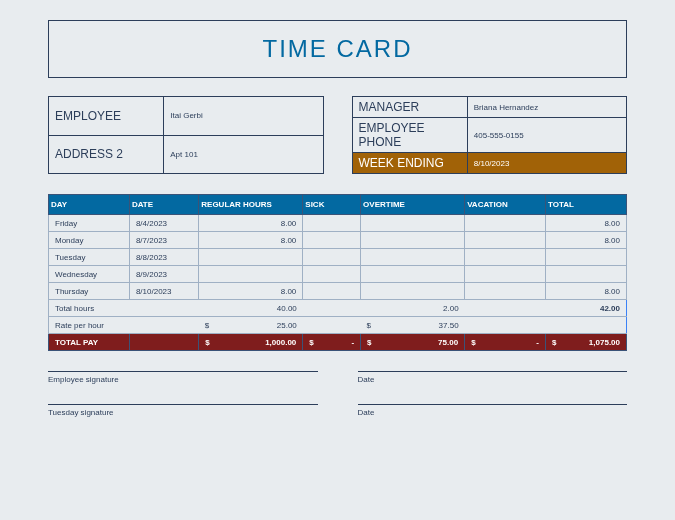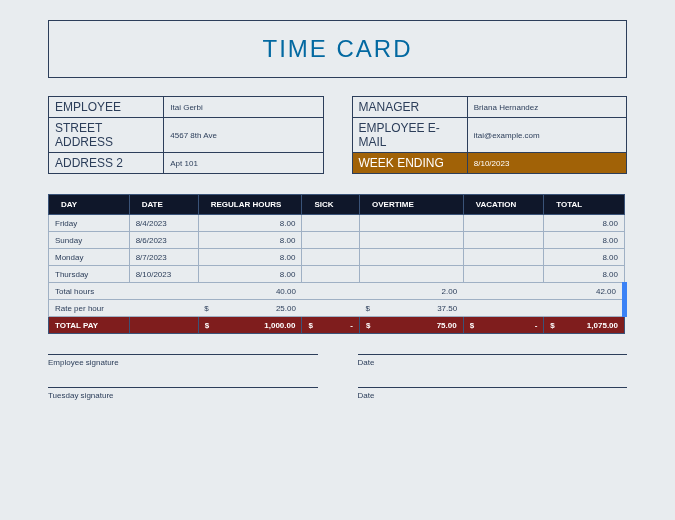--- a/index.html
+++ b/index.html
@@ -48,40 +48,40 @@
   .info-table tr.highlight td {
     background: #a16207;
     color: #fff;
   }
   .main-table {
     width: 100%;
     border-collapse: collapse;
     margin-bottom: 20px;
   }
   .main-table th {
-    background: #0f172a;
+    background: #0369a1;
     color: #fff;
     font-size: 8px;
     font-weight: bold;
     text-align: left;
-    padding: 5px 12px;
+    padding: 5px 2px;
     border: 1px solid #3a5378;
   }
   .main-table td {
     border: 1px solid #9fb0c4;
     padding: 3px 6px;
     font-size: 8px;
     height: 17px;
   }
   .main-table tr.totals td {
     border-left: none;
     border-right: none;
   }
   .main-table tr.totals td:first-child { border-left: 1px solid #9fb0c4; }
-  .main-table tr.totals td:last-child { border-right: 5px solid #3b82f6; }
+  .main-table tr.totals td:last-child { border-right: 1px solid #3b82f6; font-weight: bold; }
   .main-table tr.totalpay td {
     background: #7f1d1d;
     color: #fff;
     font-weight: bold;
     border: 1px solid #3a5378;
   }
   .main-table .num { text-align: right; }
   .main-table .money { text-align: right; }
   .main-table .moneycell { display: flex; justify-content: space-between; }
   .sig-row {
@@ -106,38 +106,34 @@
 </div>
 
 <div class="info-row">
   <table class="info-table">
     <tbody>
         <tr>
           <td class="label">EMPLOYEE</td>
           <td>Itai Gerbi</td>
         </tr>
     <tr>
-          <td class="label">STREET ADDRESS</td>
-          <td>4567 8th Ave</td>
-        </tr>
-    <tr>
           <td class="label">ADDRESS 2</td>
           <td>Apt 101</td>
         </tr>
   </tbody>
     </table>
   <table class="info-table">
     <tbody>
         <tr>
           <td class="label">MANAGER</td>
           <td>Briana Hernandez</td>
         </tr>
     <tr>
-          <td class="label">EMPLOYEE E-MAIL</td>
-          <td>itai@example.com</td>
+          <td class="label">EMPLOYEE PHONE</td>
+          <td>405-555-0155</td>
         </tr>
     <tr class="highlight">
           <td class="label">WEEK ENDING</td>
           <td>8/10/2023</td>
         </tr>
   </tbody>
     </table>
 </div>
 
 <table class="main-table">
@@ -156,36 +152,45 @@
       <tr>
         <td>Friday</td>
         <td>8/4/2023</td>
         <td class="num">8.00</td>
         <td class="num"></td>
         <td class="num"></td>
         <td class="num"></td>
         <td class="num">8.00</td>
       </tr>
       <tr>
-        <td>Sunday</td>
-        <td>8/6/2023</td>
-        <td class="num">8.00</td>
-        <td class="num"></td>
-        <td class="num"></td>
-        <td class="num"></td>
-        <td class="num">8.00</td>
-      </tr>
-      <tr>
         <td>Monday</td>
         <td>8/7/2023</td>
         <td class="num">8.00</td>
         <td class="num"></td>
         <td class="num"></td>
         <td class="num"></td>
         <td class="num">8.00</td>
+      </tr>
+      <tr>
+        <td>Tuesday</td>
+        <td>8/8/2023</td>
+        <td class="num"></td>
+        <td class="num"></td>
+        <td class="num"></td>
+        <td class="num"></td>
+        <td class="num"></td>
+      </tr>
+      <tr>
+        <td>Wednesday</td>
+        <td>8/9/2023</td>
+        <td class="num"></td>
+        <td class="num"></td>
+        <td class="num"></td>
+        <td class="num"></td>
+        <td class="num"></td>
       </tr>
       <tr>
         <td>Thursday</td>
         <td>8/10/2023</td>
         <td class="num">8.00</td>
         <td class="num"></td>
         <td class="num"></td>
         <td class="num"></td>
         <td class="num">8.00</td>
       </tr>

